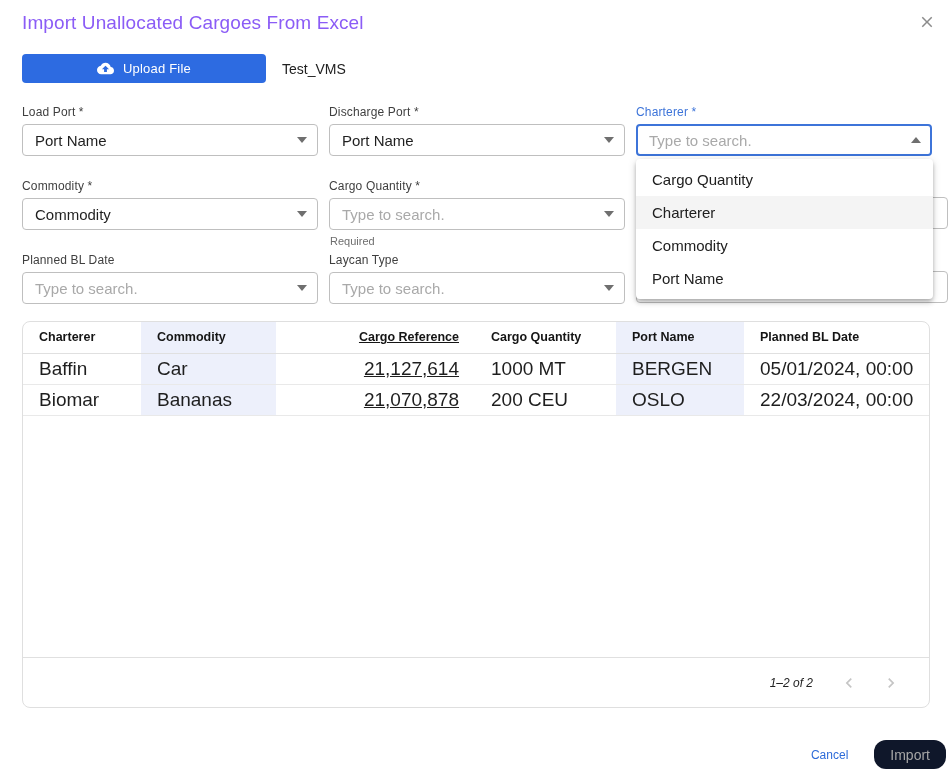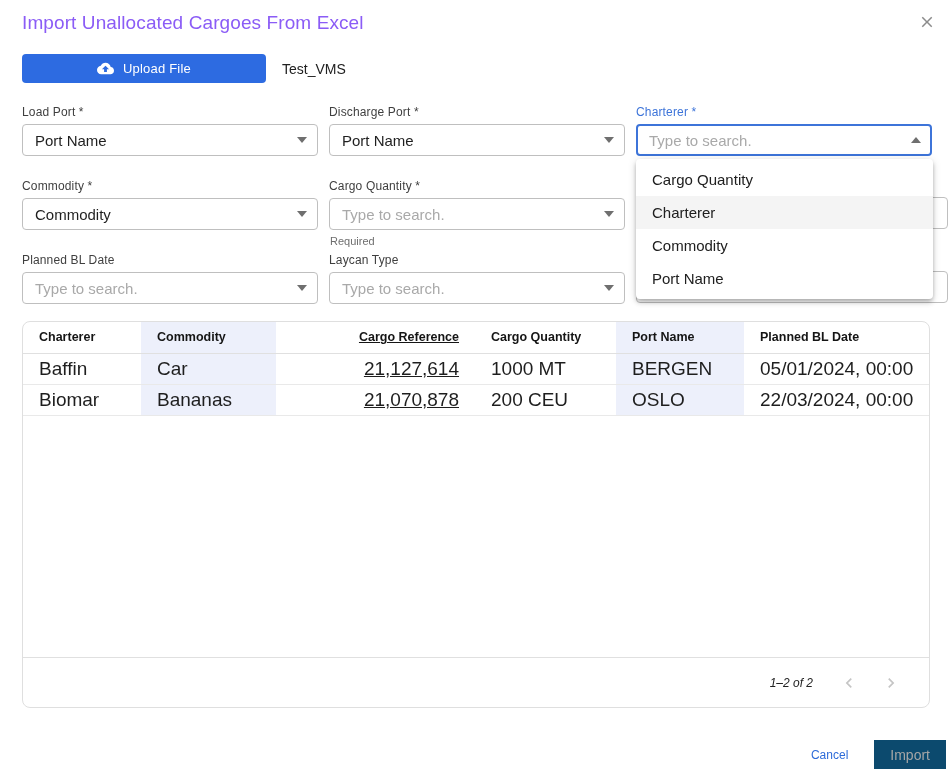--- a/index.html
+++ b/index.html
@@ -117,22 +117,22 @@
   
   .dialog-footer {
     display: flex; justify-content: flex-end; align-items: center;
     margin-top: 32px; padding-right: 6px; gap: 10px;
   }
   .cancel-btn {
     background: none; border: none; color: #2d6bd9; font-size: 12px; font-family: inherit;
     padding: 6px 16px; cursor: pointer;
   }
   .import-btn {
-    background: #0c4a6e; border: none; color: #a6a6a6; font-size: 14px; font-family: inherit;
-    border-radius: 0; height: 29px; padding: 0 16px; cursor: default;
+    background: #0f172a; border: none; color: #a6a6a6; font-size: 14px; font-family: inherit;
+    border-radius: 12px; height: 29px; padding: 0 16px; cursor: default;
   }
 </style>
 </head>
 <body>
 
 <div class="dialog-header">
   <div class="dialog-title">Import Unallocated Cargoes From Excel</div>
   <button class="close-btn">
     <svg width="18" height="18" viewBox="0 0 24 24" fill="#8b8b8b">
         <path d="M19 6.41 17.59 5 12 10.59 6.41 5 5 6.41 10.59 12 5 17.59 6.41 19 12 13.41 17.59 19 19 17.59 13.41 12z"></path>

